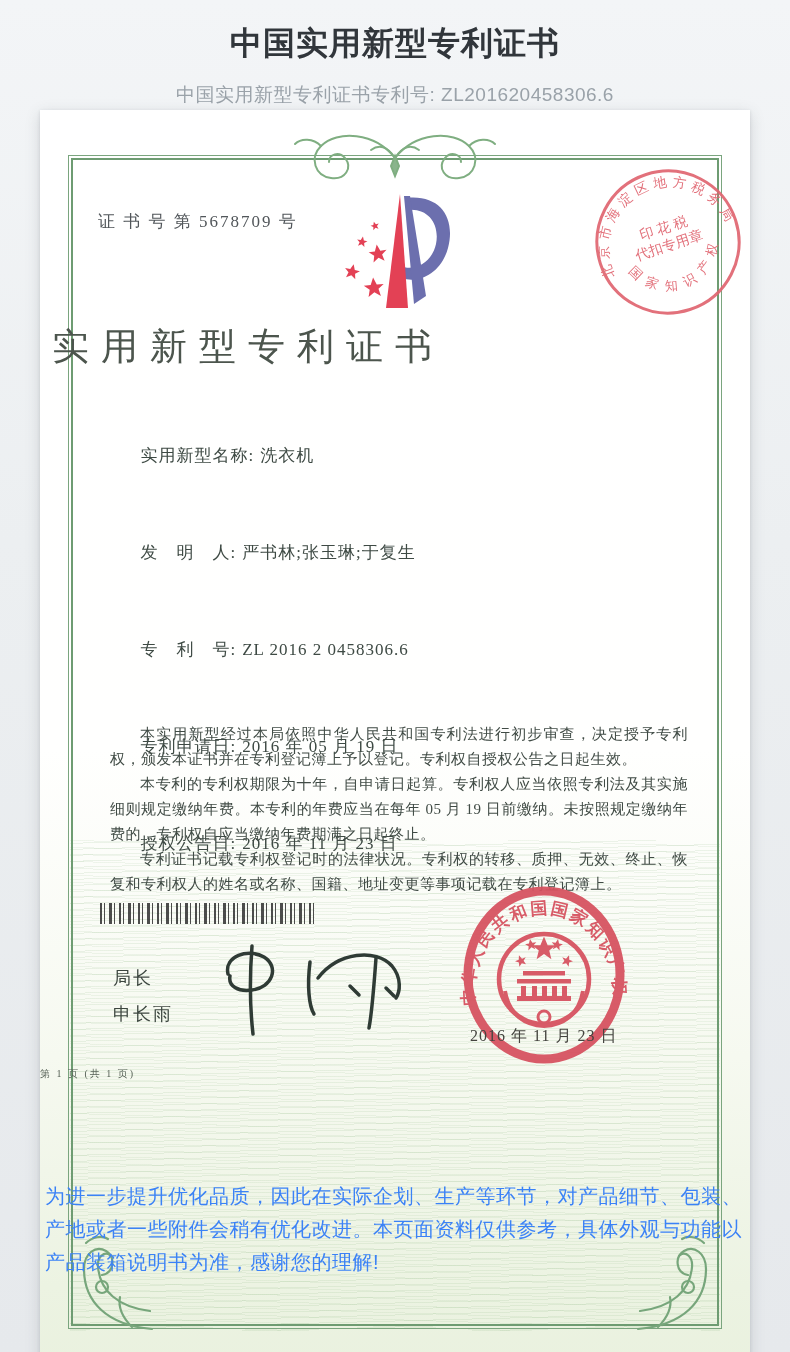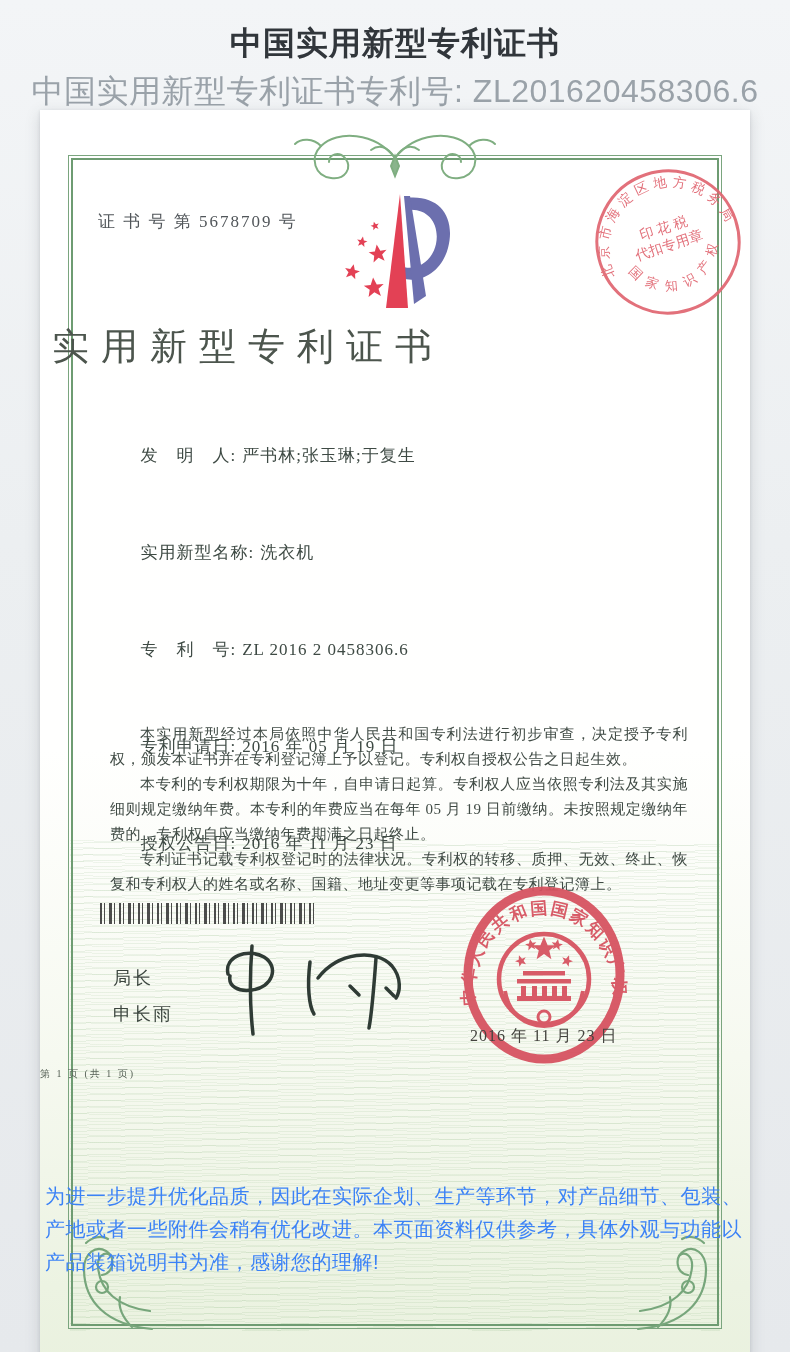--- a/index.html
+++ b/index.html
@@ -7,21 +7,21 @@
   body {
     position:relative;
     font-family:"Liberation Sans", sans-serif;
     background:linear-gradient(180deg,#f3f5f7 0%,#eceff1 40%,#e6e9ec 100%);
     overflow:hidden;
   }
 
   
   .page-header { position:absolute; top:0; left:0; width:790px; text-align:center; }
   .page-title { margin-top:22px; font-size:32px; font-weight:bold; color:#31363b; letter-spacing:1px; }
-  .page-subtitle { margin-top:4px; font-size:32px; color:#9aa2a9; letter-spacing:0.5px; }
+  .page-subtitle { margin-top:16px; font-size:19px; color:#9aa2a9; letter-spacing:0.5px; }
 
   
   .paper {
     position:absolute; left:40px; top:110px; width:710px; height:1279px;
     background:linear-gradient(180deg,#ffffff 0%,#fffffe 50%,#f6f9f0 74%,#ecf3e2 92%,#e9f1de 100%);
     box-shadow:0 4px 14px rgba(60,70,80,0.18), 0 1px 3px rgba(60,70,80,0.15);
     overflow:hidden;
   }
   .guilloche {
     position:absolute; left:30px; right:30px; top:730px; bottom:58px;
@@ -168,24 +168,24 @@
     <text x="76" y="84" text-anchor="middle" font-family="Liberation Serif, serif" font-size="14" fill="#e06570">代扣专用章</text>
     <text font-family="Liberation Serif, serif" font-size="13" fill="#e06570">
       <textPath href="#tsBot" startOffset="4" lengthAdjust="spacing" textLength="140">国家知识产权局</textPath>
     </text>
   </svg>
 
   <div class="cert-title">实用新型专利证书</div>
 
   <div class="fields">
     <div class="field-row">
+      <span class="field-label">实用新型名称:</span><span class="field-value">洗衣机</span>
+    </div>
+    <div class="field-row">
       <span class="field-label">发　明　人:</span><span class="field-value">严书林;张玉琳;于复生</span>
-    </div>
-    <div class="field-row">
-      <span class="field-label">实用新型名称:</span><span class="field-value">洗衣机</span>
     </div>
     <div class="field-row">
       <span class="field-label">专　利　号:</span><span class="field-value">ZL 2016 2 0458306.6</span>
     </div>
     <div class="field-row">
       <span class="field-label">专利申请日:</span><span class="field-value">2016 年 05 月 19 日</span>
     </div>
     <div class="field-row">
       <span class="field-label">授权公告日:</span><span class="field-value">2016 年 11 月 23 日</span>
     </div>

